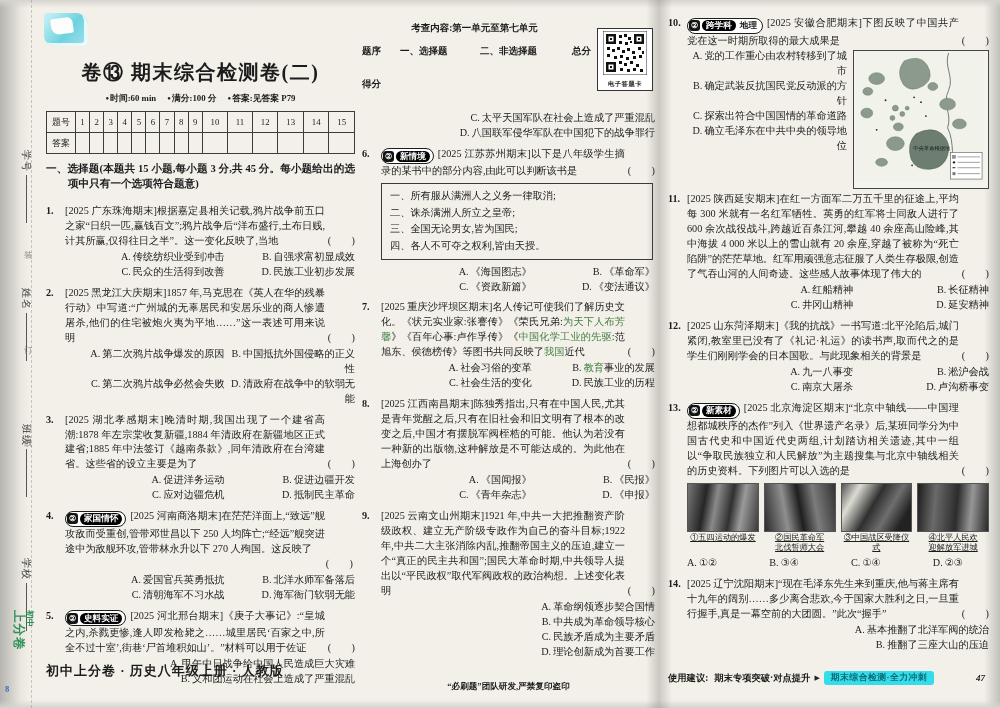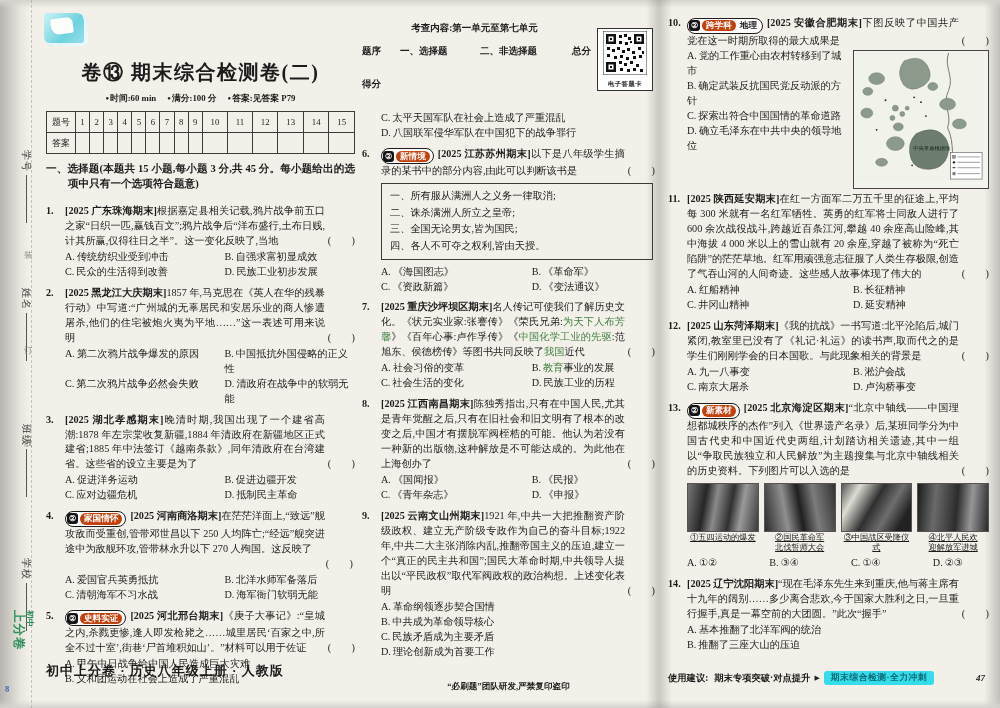--- a/index.html
+++ b/index.html
@@ -50,36 +50,36 @@
   .qrbox{position:absolute;top:28px;right:2px;width:50px;border:1px solid #333;background:#fff;padding:2px 2px 1px;text-align:center;}
   .qrbox .qrcap{font-size:6.3px;letter-spacing:.5px;margin-top:1px;font-weight:bold;}
 
   .qwrap{margin-top:12px;}
   .question{position:relative;padding-left:19px;margin-bottom:6px;font-size:10.2px;line-height:1.47;}
   .qnum{position:absolute;left:0;top:0;font-weight:bold;}
   .stem{position:relative;text-align:justify;padding-right:30px;}
   .stem .br,.brline .br{font-size:10.2px;}
   .stem .br{position:absolute;right:0;bottom:0;background:inherit;}
   .brline{text-align:right;padding-right:2px;}
-  .source{font-weight:bold;}
+  .source{font-weight:normal;}
   .opts{margin-top:1px;}
   .opts.c2{display:grid;grid-template-columns:55% 45%;}
   .opts.c1 .opt{display:block;}
   .opts.c4{display:flex;justify-content:space-between;padding-right:26px;}
-  .opt{text-align:left;}
+  .opt{text-align:right;}
   .okey{margin-right:2px;}
 
   .qbox{border:1px solid #3a3a3a;padding:4px 8px;margin:4px 2px 5px 0;line-height:1.62;font-family:Liberation Serif, serif;}
   .qbox div{white-space:nowrap;}
 
   .badge{display:inline-flex;align-items:center;border:1.2px solid #1d1d1d;border-radius:8px;height:14px;
          padding:0 3px 0 1px;margin-right:4px;vertical-align:-2px;background:#fff;}
   .blogo{width:11px;height:11px;background:#141414;border-radius:3px;color:#fff;font-size:8px;line-height:11px;
          text-align:center;margin-right:2px;font-weight:bold;}
-  .blabel{background:#c2410c;color:#fff;border-radius:7px;font-size:8.6px;font-weight:bold;padding:0 4px;line-height:11.5px;white-space:nowrap;}
+  .blabel{background:#000000;color:#fff;border-radius:7px;font-size:8.6px;font-weight:bold;padding:0 4px;line-height:11.5px;white-space:nowrap;}
   .blabel2{font-size:8.6px;font-weight:bold;padding:0 2px 0 4px;white-space:nowrap;}
 
   .mapbox{float:right;width:134px;margin:2px 0 3px 6px;background:#f4f4ee;border:1px solid #444;}
   .figs{display:flex;gap:5px;margin:4px 0 2px;}
   .fig{flex:1;text-decoration:underline;}
   .fig .ph{height:47px;border:1px solid #555;}
   .fig:nth-child(1) .ph{background:linear-gradient(100deg,#777,#262626 25%,#8a8a8a 40%,#303030 60%,#9a9a9a 75%,#3a3a3a);}
   .fig:nth-child(2) .ph{background:linear-gradient(80deg,#2b2b2b,#8f8f8f 30%,#1f1f1f 50%,#7c7c7c 70%,#333);}
   .fig:nth-child(3) .ph{background:linear-gradient(120deg,#555,#dcdcd4 20%,#2f2f2f 45%,#6e6e6e 65%,#222 85%);}
   .fig:nth-child(4) .ph{background:linear-gradient(95deg,#1d1d1d,#6a6a6a 25%,#2c2c2c 55%,#969696 75%,#2a2a2a);}

